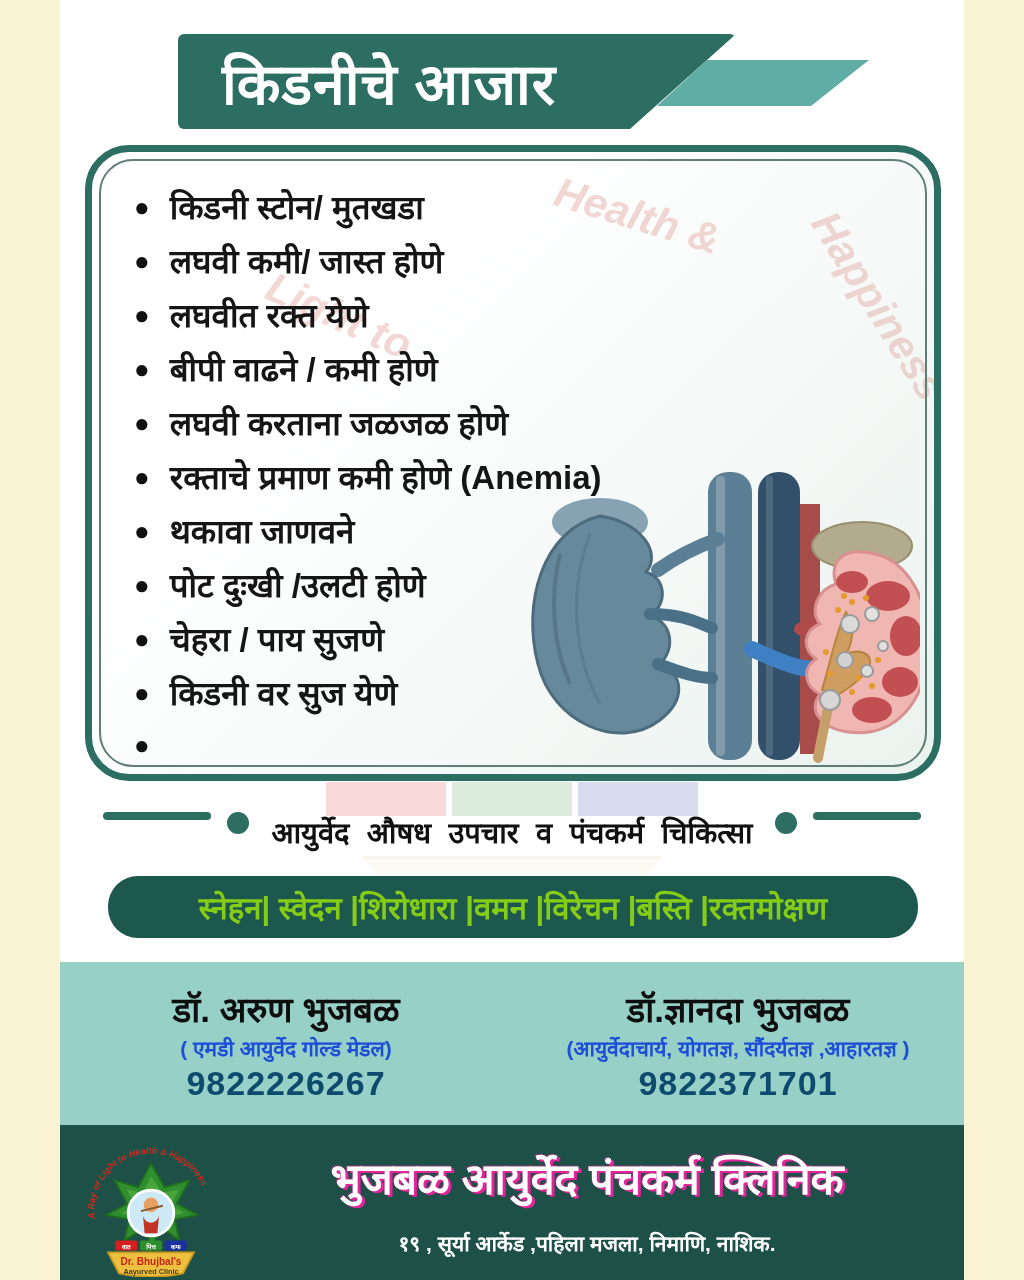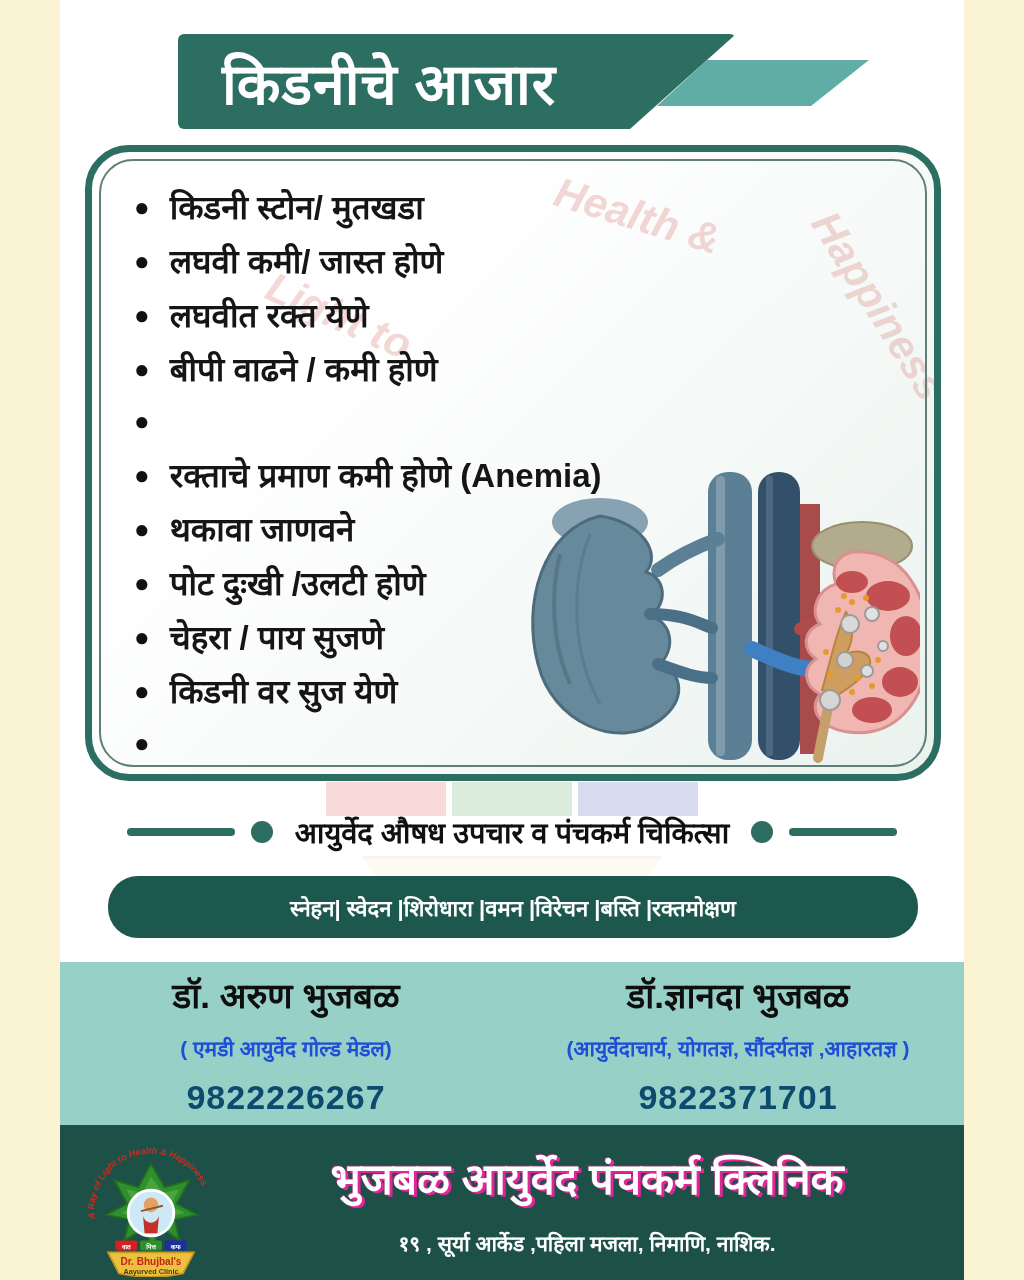--- a/index.html
+++ b/index.html
@@ -85,50 +85,51 @@
   .ghost .blocks div { width:120px; height:34px; }
   .ghost .bowl {
     margin:40px auto 0; width:300px; height:80px;
     background:#f3e4c2; border:3px solid #e0c28a;
     clip-path:polygon(0 0,100% 0,82% 100%,18% 100%);
   }
 
   
   .divider-row {
     position:absolute; left:0; top:812px; width:100%;
-    display:flex; align-items:center; justify-content:center; gap:16px;
+    display:flex; align-items:flex-start; justify-content:center; gap:16px;
     z-index:2;
+    font-family:Liberation Mono, monospace;
   }
   .divider-row .line { width:108px; height:8px; background:#2d6e63; border-radius:4px; }
   .divider-row .dotc { width:22px; height:22px; background:#2d6e63; border-radius:50%; }
   .divider-row .heading {
     font-size:29px; font-weight:800; color:#101010; white-space:nowrap;
     padding:0 6px;
   }
 
   
   .treatments-bar {
     position:absolute; left:48px; top:876px; width:810px; height:62px;
     background:#1c584e; border-radius:30px;
     display:flex; align-items:center; justify-content:center;
     z-index:2;
   }
   .treatments-bar span {
-    color:#ffffff; font-size:22px; font-weight:800; white-space:nowrap;
+    color:#84cc16; font-size:31px; font-weight:800; white-space:nowrap;
   }
 
   
   .doctors-band {
     position:absolute; left:0; top:962px; width:100%; height:163px;
     background:#97d0c6;
     display:flex; z-index:2;
   }
   .doctor-col {
     flex:1; display:flex; flex-direction:column;
-    align-items:center; justify-content:center; gap:16px;
+    align-items:center; justify-content:center; gap:2px;
   }
   .doctor-col .dname  { font-size:35px; font-weight:800; color:#0e0e0e; white-space:nowrap; }
   .doctor-col .ddeg   { font-size:21px; font-weight:700; color:#1d4ed8; white-space:nowrap; }
   .doctor-col .dphone { font-size:34px; font-weight:800; color:#0c4a6e; letter-spacing:1px; }
 
   
   .footer-band {
     position:absolute; left:0; top:1125px; width:100%; height:155px;
     background:#1d5047;
     display:flex; align-items:center; z-index:2;
@@ -176,20 +177,21 @@
         <li>
           <span class="dot">●</span>
           <span>लघवीत रक्त येणे</span>
         </li>
         <li>
           <span class="dot">●</span>
           <span>बीपी वाढने / कमी होणे</span>
         </li>
         <li>
           <span class="dot">●</span>
+          <span>लघवी करताना जळजळ होणे</span>
         </li>
         <li>
           <span class="dot">●</span>
           <span>रक्ताचे प्रमाण कमी होणे (Anemia)</span>
         </li>
         <li>
           <span class="dot">●</span>
           <span>थकावा जाणवने</span>
         </li>
         <li>

